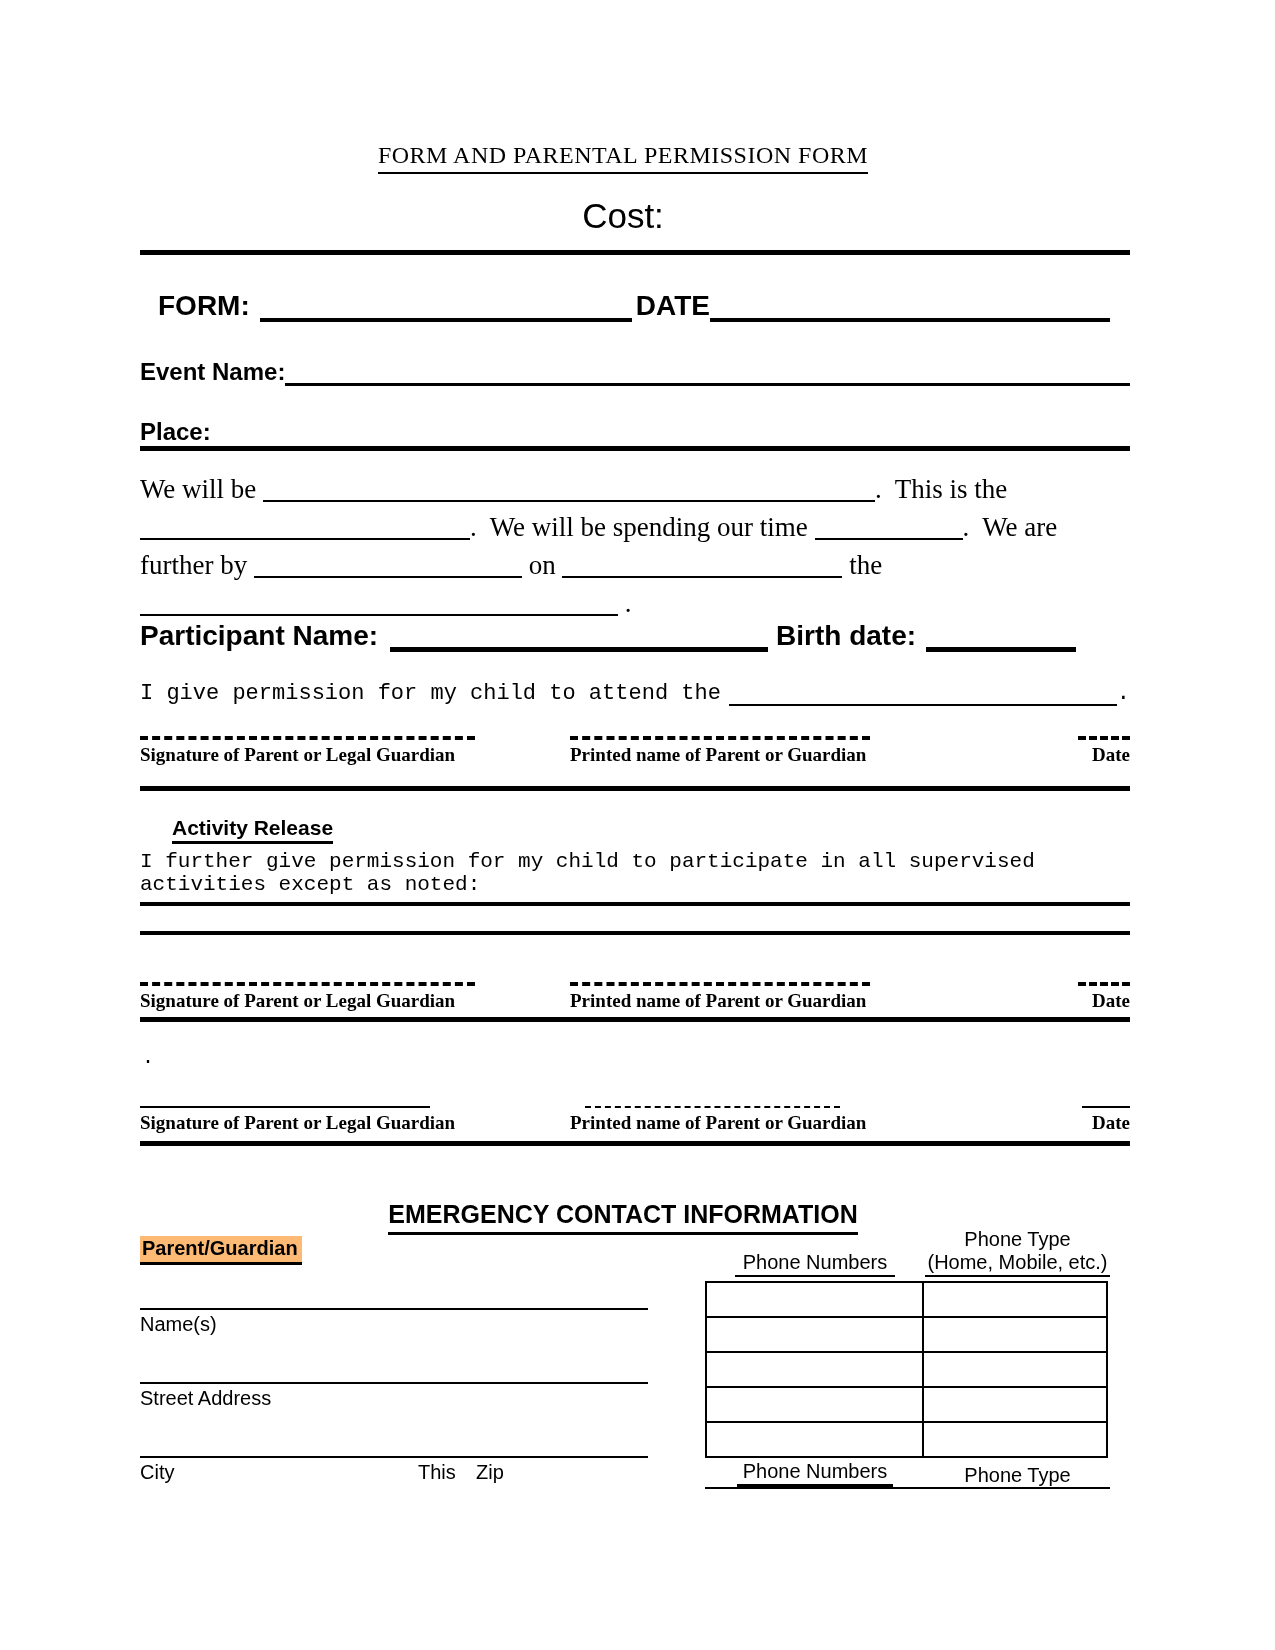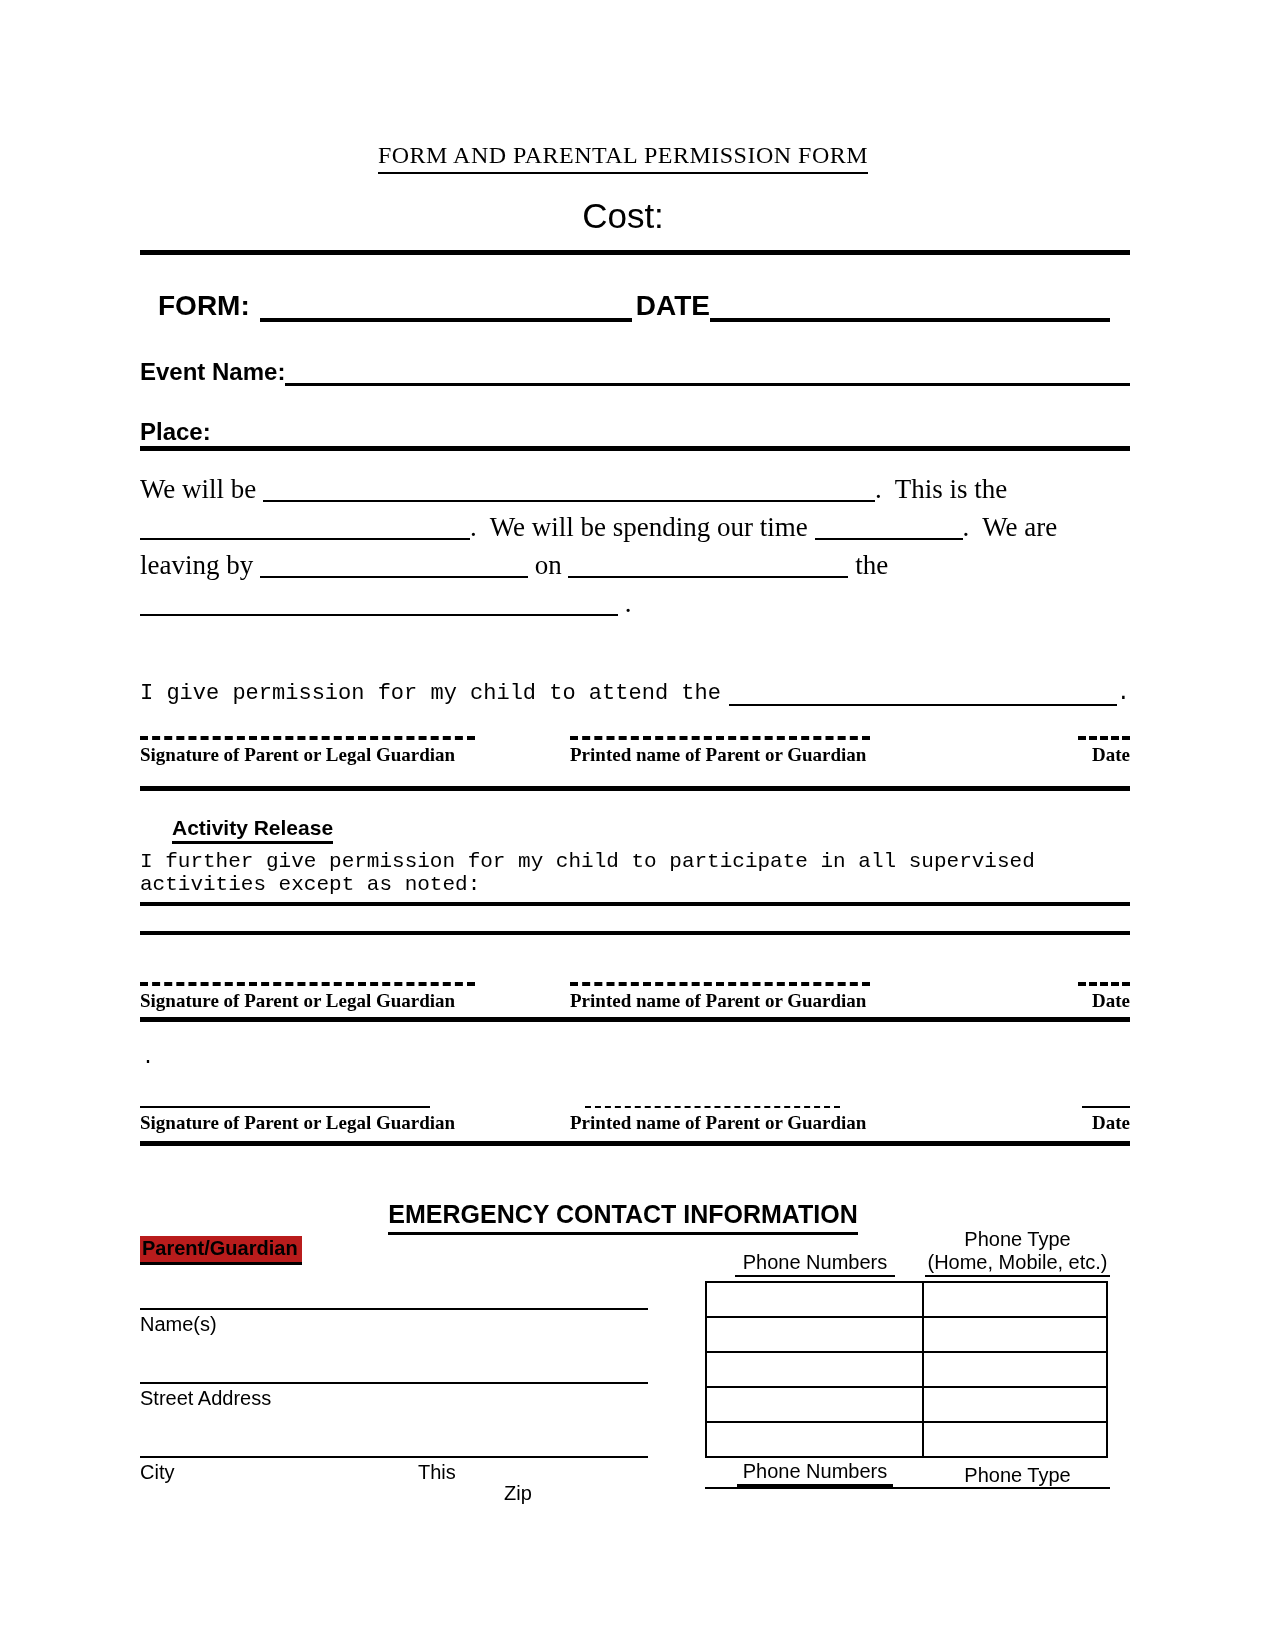--- a/index.html
+++ b/index.html
@@ -34,21 +34,21 @@
   .sig-line{height:0;border-top:4px dashed #000;margin-bottom:4px;}
   .sig-line.thin-solid{border-top:2px solid #000;}
   .sig-line.thin-dash{border-top:2px dashed #000;}
   .sig-label{font-family:"Liberation Serif",serif;font-weight:bold;font-size:19px;white-space:nowrap;}
   
   .activity-h{font-weight:bold;font-size:21px;}
   .activity-h>span{display:inline-block;border-bottom:3px solid #000;padding-bottom:1px;margin-left:32px;}
   
   .em-head{font-weight:bold;font-size:25px;}
   .em-head>span{display:inline-block;border-bottom:3px solid #000;padding-bottom:3px;}
-  .pg-label{display:inline-block;font-weight:bold;font-size:20px;background:#b91c1c;
+  .pg-label{display:inline-block;font-weight:bold;font-size:20px;background:#fdba74;
             border-bottom:3px solid #000;padding:1px 4px 2px 2px;}
   .field{position:absolute;left:0;width:508px;border-top:2px solid #000;font-size:20px;padding-top:3px;}
   .right-col{position:absolute;left:705px;width:405px;}
   .ph-head{display:flex;align-items:flex-end;text-align:center;font-size:20px;}
   .ph-head .cell1{width:220px;}
   .ph-head .cell2{width:185px;}
   .ph-head .u{display:inline-block;border-bottom:2px solid #000;padding:0 8px 1px 8px;}
   table.phone-table{border-collapse:collapse;width:403px;margin-top:4px;}
   table.phone-table td{border:2px solid #000;height:33px;padding:0;}
   td.pn{width:218px;} td.pt{width:185px;}
@@ -87,32 +87,38 @@
   <div class="abs para" style="top:470px;left:140px;width:1000px;">
     <div>
       <span>We will be</span>
       <span class="pblank" style="width:612px;"></span><span>.&nbsp; This is the</span>
     </div>
     <div>
       <span class="pblank" style="width:330px;"></span><span>.&nbsp; We will be spending our time</span>
       <span class="pblank" style="width:148px;"></span><span>.&nbsp; We are</span>
     </div>
     <div>
-      <span>leaving by</span>
+      <span>further by</span>
       <span class="pblank" style="width:268px;"></span>
       <span>on</span>
       <span class="pblank" style="width:280px;"></span>
       <span>the</span>
     </div>
     <div>
       <span class="pblank" style="width:478px;"></span>
       <span>.</span>
     </div>
   </div>
 
+  <div class="abs flexrow big-bold" style="top:614px;left:140px;width:990px;height:38px;">
+    <span>Participant Name:</span>
+    <span class="blank" style="width:378px;margin-left:12px;border-bottom-width:5px;"></span>
+    <span style="margin-left:8px;">Birth date:</span>
+    <span class="blank" style="width:150px;margin-left:10px;border-bottom-width:5px;"></span>
+  </div>
 
   <div class="abs flexrow small-serif" style="top:680px;left:140px;width:990px;height:26px;font-size:22px;">
     <span>I give permission for my child to attend the</span>
     <span class="blank-thin" style="flex:1;margin-left:8px;"></span>
     <span>.</span>
   </div>
 
   <div class="sig-block" style="top:736px;">
     <div class="sig-col sig-c1">
       <div class="sig-line" style="width:335px;"></div>
@@ -179,21 +185,21 @@
     <div class="pg-label">Parent/Guardian</div>
     <div class="field" style="top:72px;">
       <span>Name(s)</span>
     </div>
     <div class="field" style="top:146px;">
       <span>Street Address</span>
     </div>
     <div class="field" style="top:220px;">
       <span>City</span>
       <span style="position:absolute;left:278px;">This</span>
-      <span style="position:absolute;left:364px;margin-top:21px;">Zip</span>
+      <span style="position:absolute;left:336px;">Zip</span>
     </div>
   </div>
 
   <div class="right-col" style="top:1228px;">
     <div class="ph-head">
       <div class="cell1">
         <span class="u">Phone Numbers</span>
       </div>
       <div class="cell2">
         <div>Phone Type</div>

